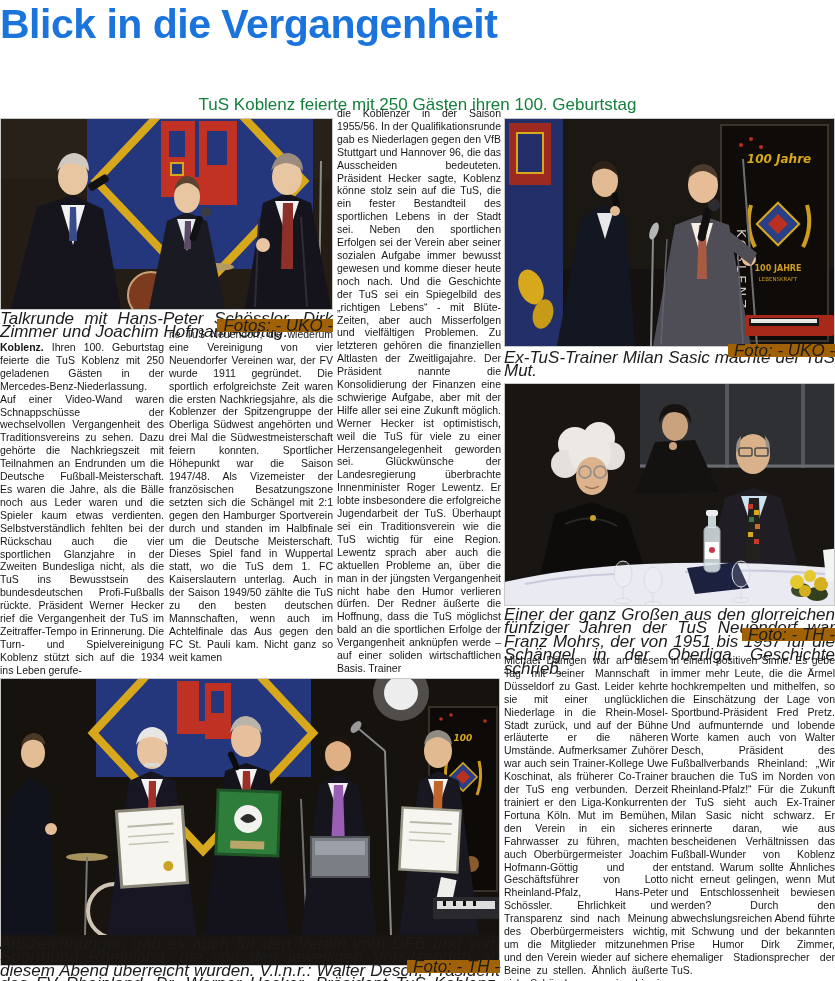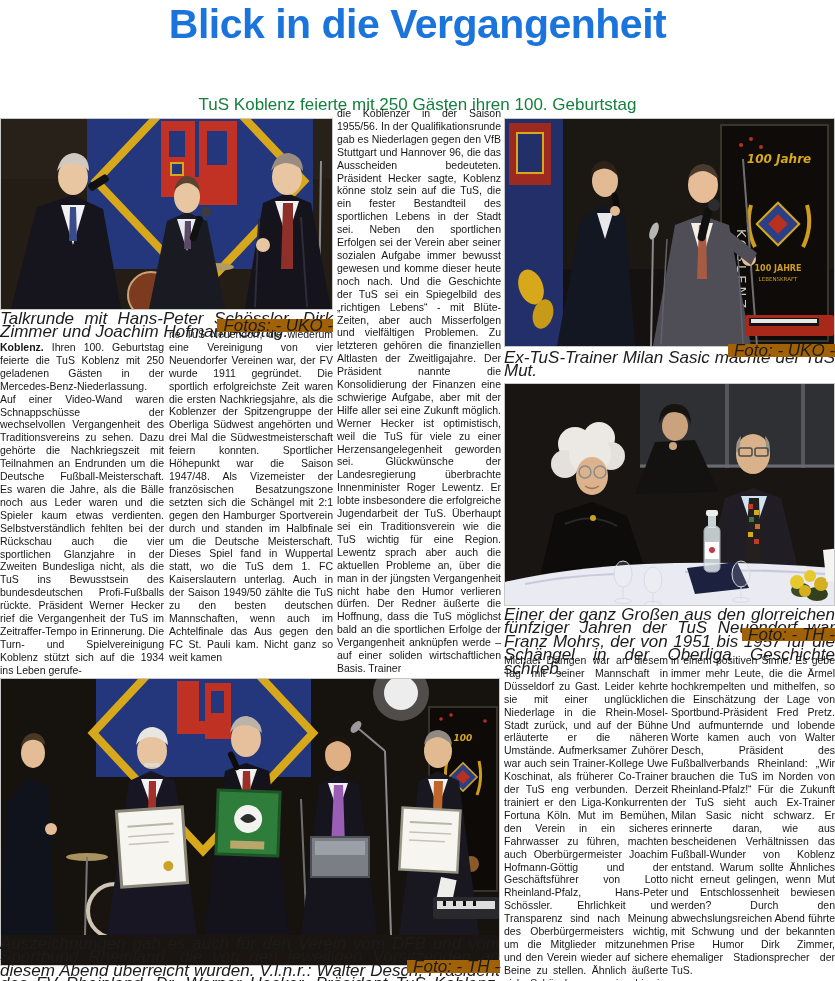--- a/index.html
+++ b/index.html
@@ -4,21 +4,21 @@
 <style>
   :root { --title-blue:#1b74db; }
   * { margin:0; padding:0; box-sizing:border-box; }
   html,body { background:#ffffff; }
   body {
     width:835px; height:981px; position:relative; overflow:hidden;
     font-family:"Liberation Sans", sans-serif; color:#1a1a1a;
   }
   .abs { position:absolute; }
   .headline {
-    left:0; top:2px; width:835px; text-align:center;
+    left:0; top:2px; width:835px; text-align:left;
     color:var(--title-blue); font-weight:bold;
     font-size:41px; line-height:45px; letter-spacing:-0.5px;
   }
   .subtitle {
     left:0; top:95px; width:835px; text-align:center;
     font-size:17px; font-weight:normal; color:#15803d;
   }
   .photo {
     border:1px solid #c9c9c9; background:#1a1510; overflow:hidden;
   }

